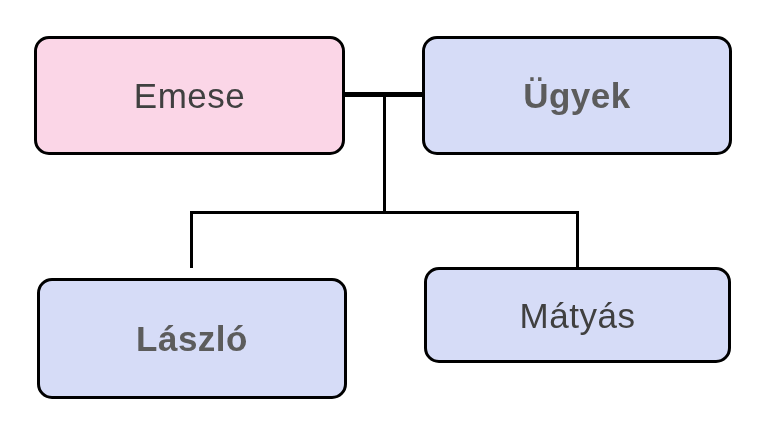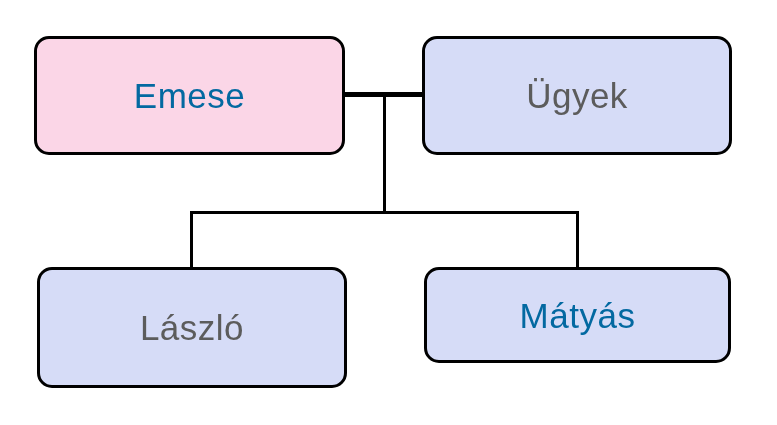--- a/index.html
+++ b/index.html
@@ -33,32 +33,32 @@
     display: flex;
     align-items: center;
     justify-content: center;
     cursor: pointer;
   }
   .fill-pink { background: #fbd6e7; }
   .fill-blue { background: #d6dcf7; }
 
   .pos-emese  { left: 34px;  top: 36px;  width: 311px; height: 119px; }
   .pos-ugyek  { left: 422px; top: 36px;  width: 310px; height: 119px; }
-  .pos-laszlo { left: 37px;  top: 267px; width: 310px; height: 121px; }
+  .pos-laszlo { left: 37px;  top: 278px; width: 310px; height: 121px; }
   .pos-matyas { left: 424px; top: 267px; width: 307px; height: 96px; }
 
   .label {
     font-size: 35px;
     line-height: 1;
     letter-spacing: 0.5px;
     white-space: nowrap;
     user-select: none;
   }
-  .text-dark { color: #0369a1; }
-  .text-gray { color: #5c5c5c; }
+  .text-dark { color: #404040; }
+  .text-gray { color: #5c5c5c; font-weight: bold; }
 </style>
 </head>
 <body>
 
 <div class="canvas">
 
   <div class="line union-line"></div>
   <div class="line stem-line"></div>
   <div class="line bar-line"></div>
   <div class="line drop-left"></div>

